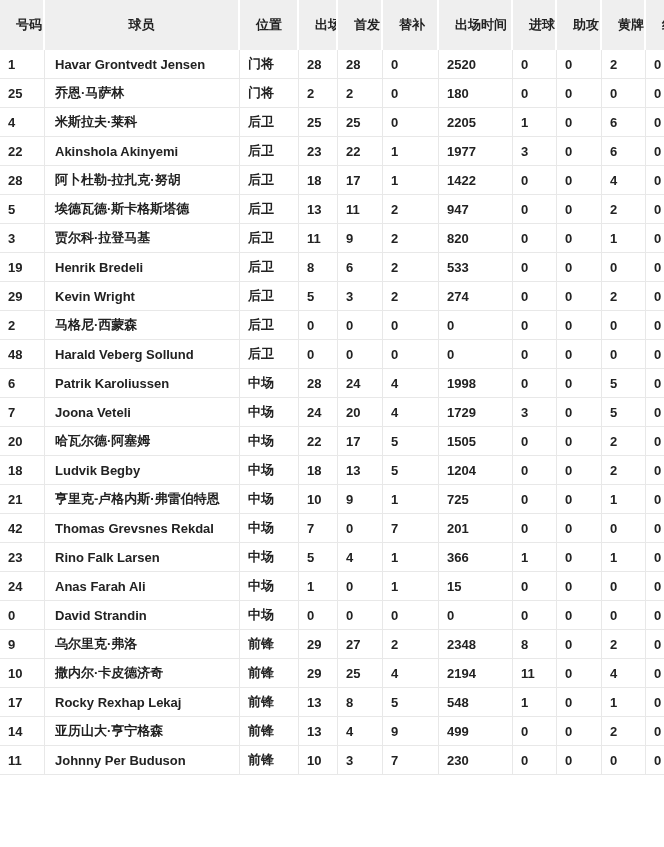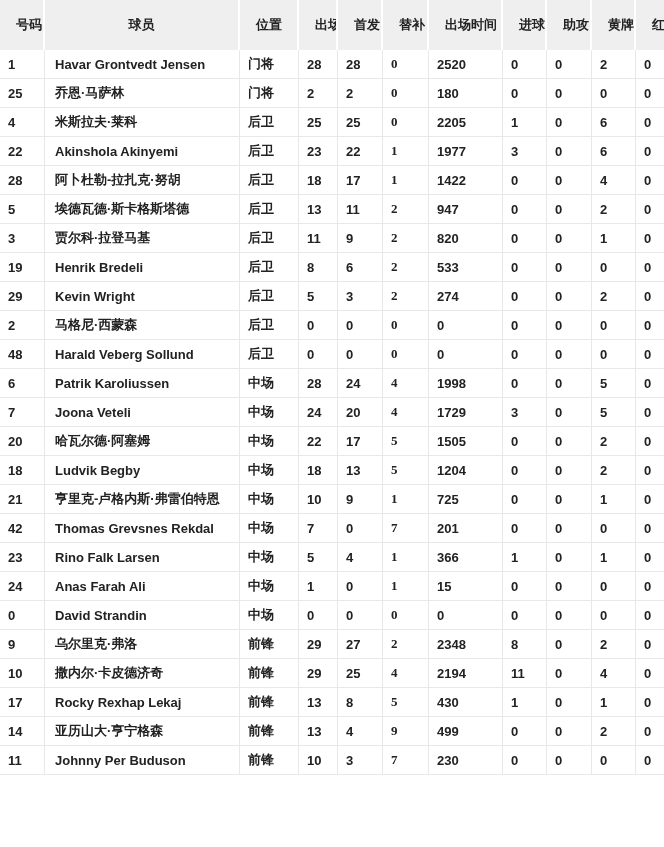--- a/index.html
+++ b/index.html
@@ -47,21 +47,21 @@
     overflow: hidden;
   }
   table.stats td:last-child { border-right: none; }
   table.stats td.col1 { padding-left: 10px; }
   
   .col0  { width: 45px; }
   .col1  { width: 195px; }
   .col2  { width: 59px; margin-left: 46px; }
   .col3  { width: 39px; }
   .col4  { width: 45px; }
-  .col5  { width: 46px; font-family: Liberation Serif, serif; }
+  .col5  { width: 56px; }
   .col6  { width: 74px; }
   .col7  { width: 44px; }
   .col8  { width: 45px; margin-top: 20px; }
   .col9  { width: 44px; }
   .col10 { width: 54px; }
 </style>
 </head>
 <body>
 
 <div class="page">
@@ -368,21 +368,21 @@
           <td class="col9">4</td>
           <td class="col10">0</td>
         </tr>
         <tr>
           <td class="col0">17</td>
           <td class="col1">Rocky Rexhap Lekaj</td>
           <td class="col2">前锋</td>
           <td class="col3">13</td>
           <td class="col4">8</td>
           <td class="col5">5</td>
-          <td class="col6">430</td>
+          <td class="col6">548</td>
           <td class="col7">1</td>
           <td class="col8">0</td>
           <td class="col9">1</td>
           <td class="col10">0</td>
         </tr>
         <tr>
           <td class="col0">14</td>
           <td class="col1">亚历山大·亨宁格森</td>
           <td class="col2">前锋</td>
           <td class="col3">13</td>

